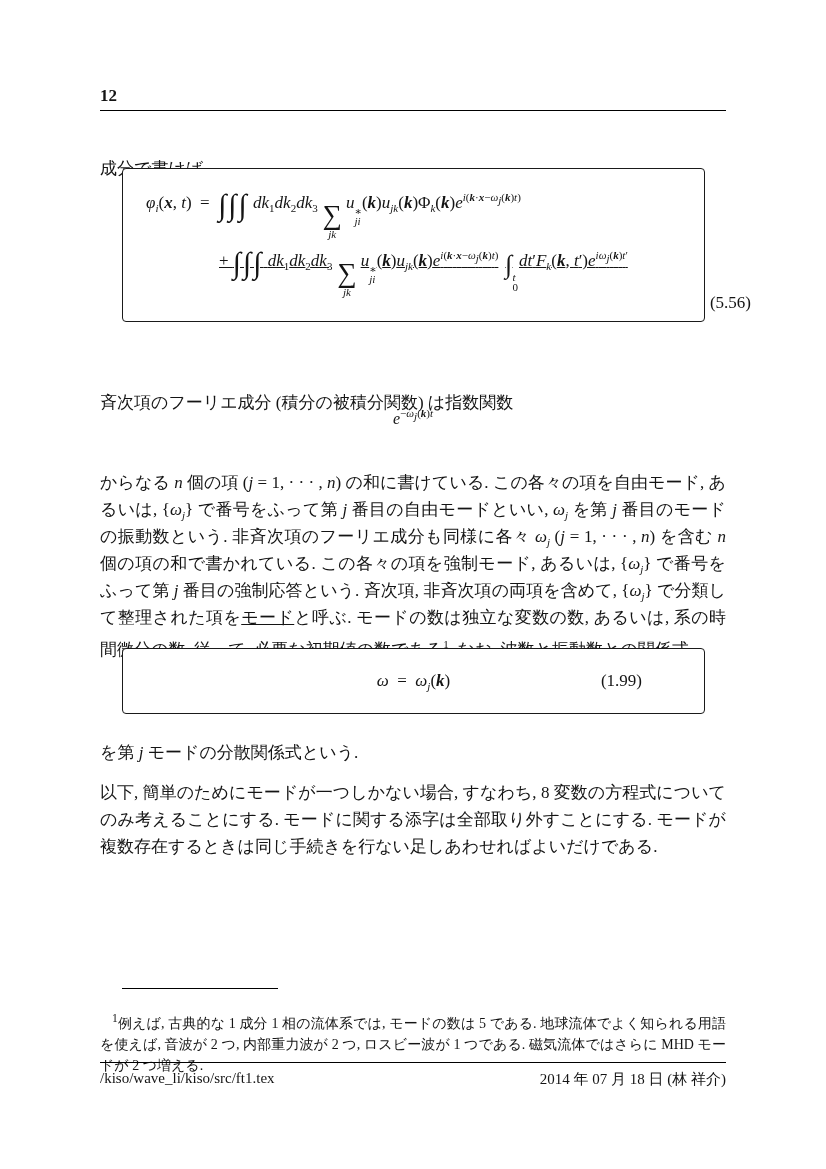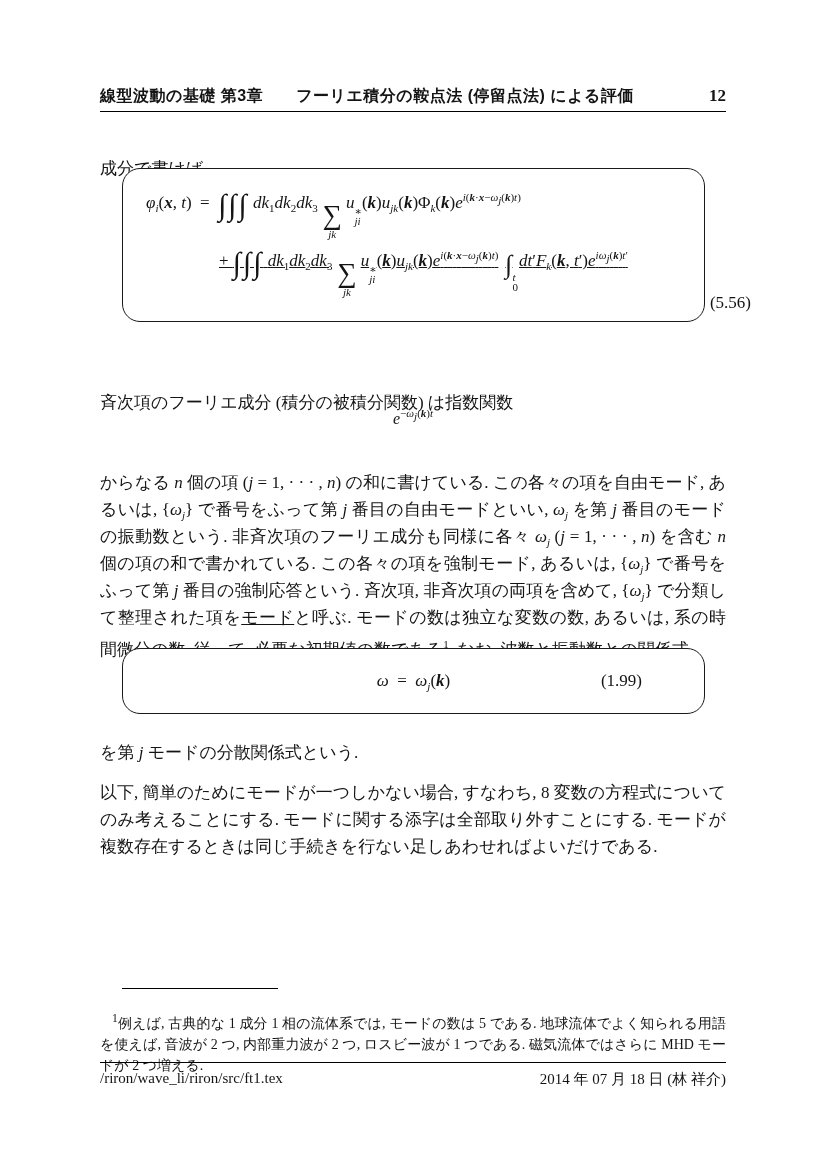--- a/index.html
+++ b/index.html
@@ -21,21 +21,21 @@
   
   .txt{position:absolute;left:100px;width:626px;font-size:17px;line-height:27px;text-align:justify;}
   .intro{top:138px;}
   .fourier{top:372px;}
   .mainpara{top:452px;}
   .dispersion{top:722px;}
   .modepara{top:762px;}
   
   .eqbox{
     position:absolute;left:122px;width:581px;
-    border:1.2px solid #1a1a1a;border-radius:18px;
+    border:1.2px solid #1a1a1a;border-radius:4px;
     background:#fff;
   }
   .box312{top:168px;height:152px;}
   .box313{top:648px;height:64px;}
   .eq{font-size:17px;white-space:nowrap;font-family:"Liberation Serif","DejaVu Serif",serif;}
   .eq-l1{position:absolute;left:23px;top:24px;}
   .eq-l2{position:absolute;left:96px;top:82px;text-decoration:underline;}
   .eqnum312{position:absolute;right:-47px;bottom:8px;font-size:17px;}
   .eq313-c{position:absolute;left:0;right:0;top:50%;transform:translateY(-50%);text-align:center;}
   .eqnum313{position:absolute;right:62px;top:50%;transform:translateY(-50%);font-size:17px;}
@@ -61,21 +61,20 @@
   .ftrule{position:absolute;left:100px;top:1062px;width:626px;border-top:1px solid #000;}
   .ftr{position:absolute;left:100px;top:1070px;width:626px;display:flex;justify-content:space-between;font-size:15px;}
 </style>
 </head>
 <body>
 
 <div class="page">
 
   <div class="hdr">
     <div class="hdr-row">
-      <span class="hdr-title">線型波動の基礎 第3章　　フーリエ積分の鞍点法 (停留点法) による評価</span>
       <span class="hdr-num">12</span>
     </div>
     <div class="hdr-rule"></div>
   </div>
 
   <p class="txt intro">成分で書けば</p>
 
   <div class="eqbox box312">
     <div class="eq eq-l1"><i>φ</i><sub class="sb"><i>i</i></sub>(<span class="bi">x</span>, <i>t</i>) &nbsp;=&nbsp; <span class="ints">∫∫∫</span> <i>dk</i><sub class="sb">1</sub><i>dk</i><sub class="sb">2</sub><i>dk</i><sub class="sb">3</sub><span class="sum">
           <span class="sig">∑</span>
@@ -110,17 +109,17 @@
 
   <p class="txt dispersion">を第 <i>j</i> モードの分散関係式という.</p>
 
   <p class="txt modepara">以下, 簡単のためにモードが一つしかない場合, すなわち, 8 変数の方程式についてのみ考えることにする. モードに関する添字は全部取り外すことにする. モードが複数存在するときは同じ手続きを行ない足しあわせればよいだけである.</p>
 
   <div class="fnrule"></div>
   <p class="footnote"><sup>1</sup>例えば, 古典的な 1 成分 1 相の流体系では, モードの数は 5 である. 地球流体でよく知られる用語を使えば, 音波が 2 つ, 内部重力波が 2 つ, ロスビー波が 1 つである. 磁気流体ではさらに MHD モードが 2 つ増える.</p>
 
   <div class="ftrule"></div>
   <div class="ftr">
-    <span>/riron/wave_li/riron/src/ft1.tex</span>
+    <span>/kiso/wave_li/kiso/src/ft1.tex</span>
     <span>2014 年 07 月 18 日 (林 祥介)</span>
   </div>
 
 </div>
 
 </body></html>

